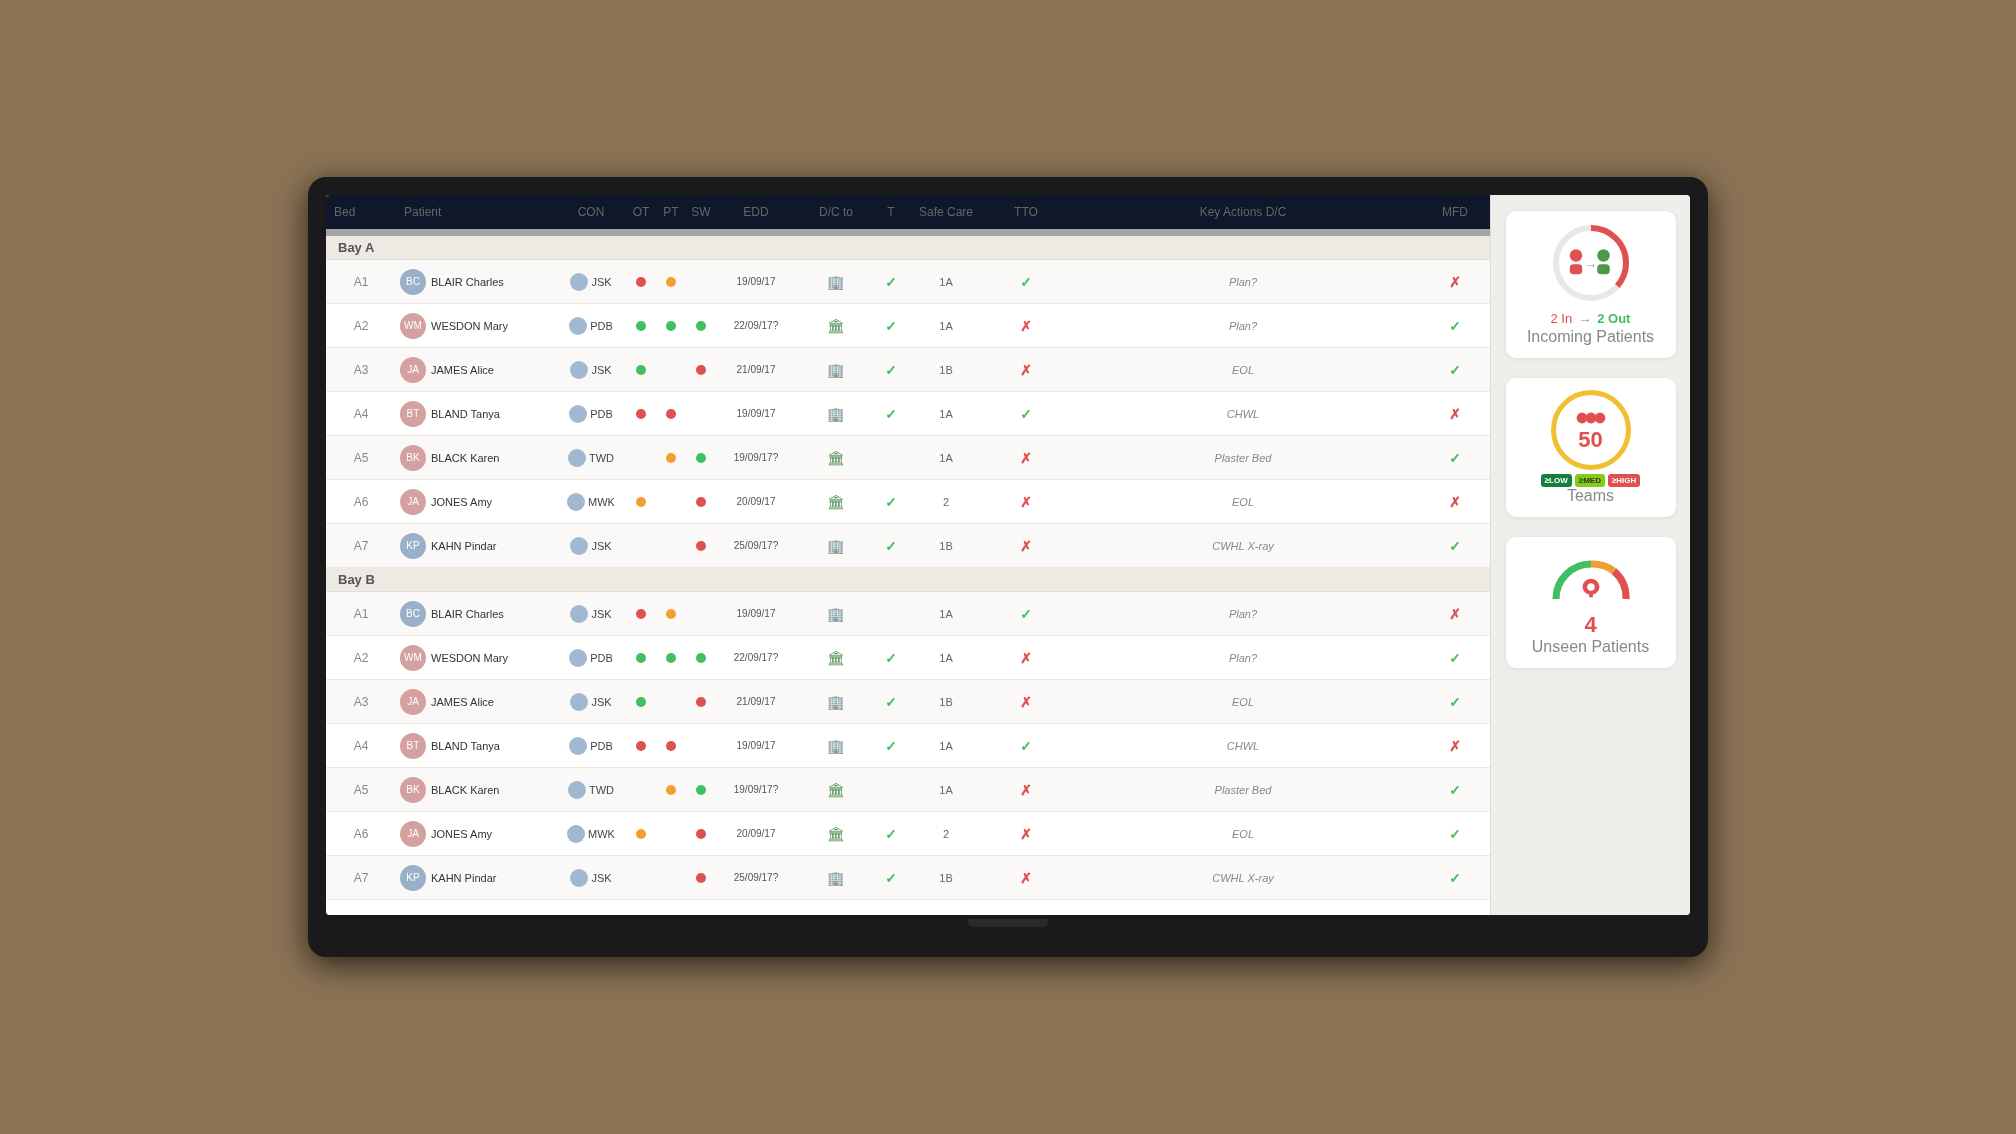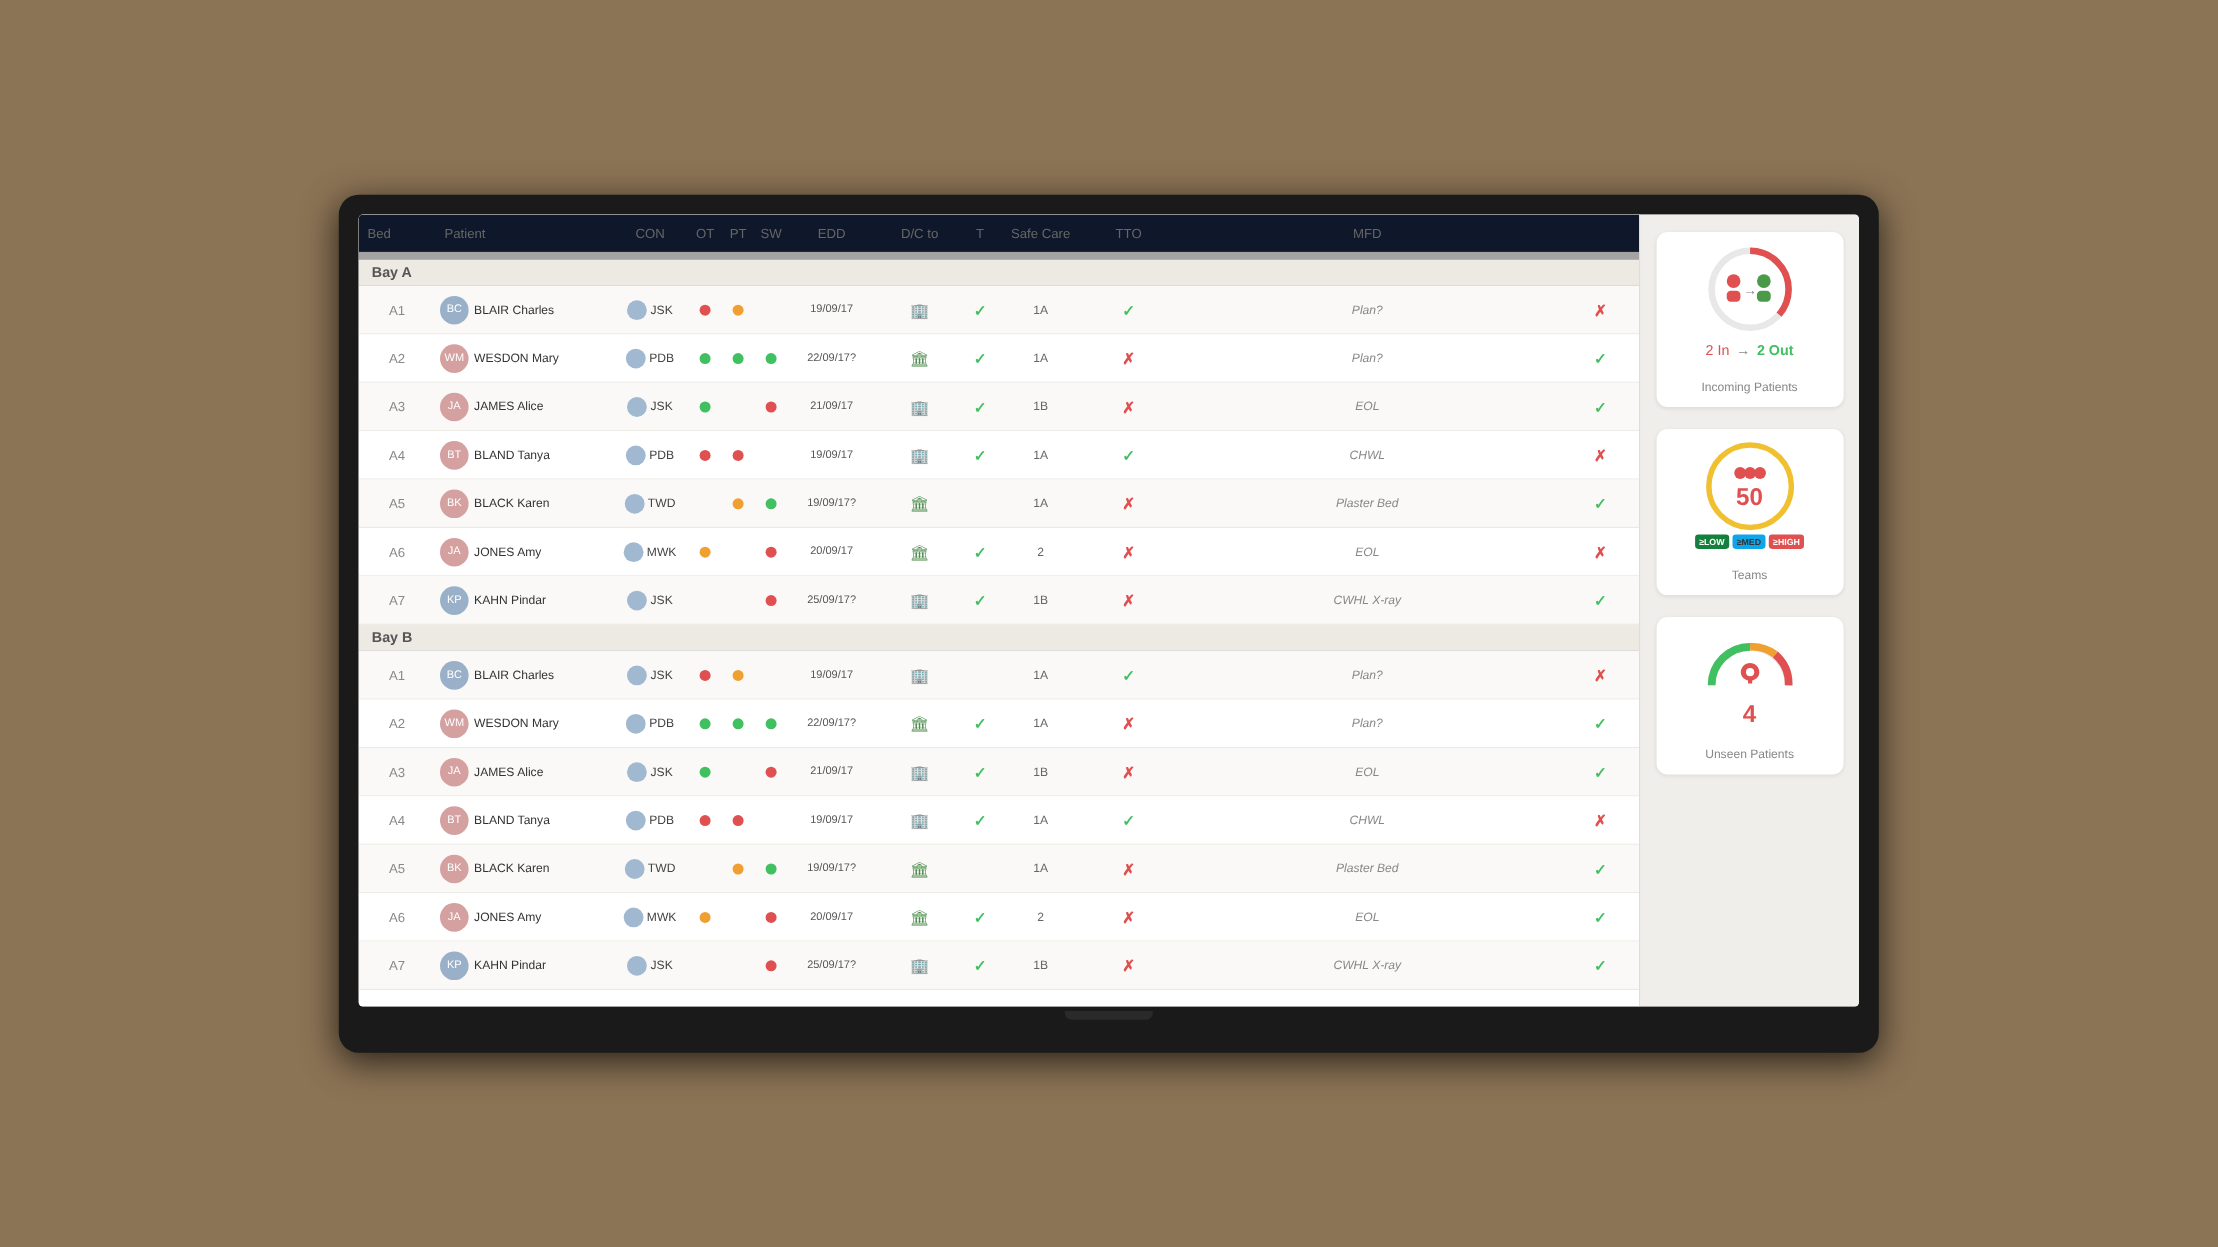--- a/index.html
+++ b/index.html
@@ -138,24 +138,24 @@
       background: #fff;
       border-radius: 10px;
       width: 170px;
       display: flex;
       flex-direction: column;
       align-items: center;
       padding: 12px 8px;
       box-shadow: 0 1px 4px rgba(0,0,0,0.08);
     }
     .widget-title {
-      font-size: 11px;
+      font-size: 16px;
       color: #888;
       text-align: left;
-      margin-top: 18px;
+      margin-top: 0;
     }
     .stat-row {
       display: flex;
       align-items: center;
       gap: 6px;
       font-size: 13px;
       color: #444;
       margin-bottom: 2px;
     }
     .stat-in { color: #e05050; font-weight: normal; }
@@ -185,21 +185,21 @@
       margin-top: 4px;
     }
     .badge {
       font-size: 8px;
       padding: 2px 4px;
       border-radius: 3px;
       color: #fff;
       font-weight: bold;
     }
     .badge-low { background: #15803d; }
-    .badge-med { background: #0ea5e9; color: #333; }
+    .badge-med { background: #84cc16; color: #333; }
     .badge-high { background: #e05050; }
     .unseen-number {
       font-size: 22px;
       font-weight: bold;
       color: #e05050;
       margin-top: 4px;
     }
     .tv-stand {
       display: flex;
       justify-content: center;
@@ -225,20 +225,21 @@
         <div class="col-header left">Patient</div>
         <div class="col-header">CON</div>
         <div class="col-header">OT</div>
         <div class="col-header">PT</div>
         <div class="col-header">SW</div>
         <div class="col-header">EDD</div>
         <div class="col-header">D/C to</div>
         <div class="col-header">T</div>
         <div class="col-header">Safe Care</div>
         <div class="col-header">TTO</div>
+        <div class="col-header">Key Actions D/C</div>
         <div class="col-header">MFD</div>
       </div>
 
       <div id="table-body">
           <div class="bay-header">Bay A</div>
           <div class="patient-row">
       <div class="cell bed">A1</div>
       <div class="cell left">
         <div class="patient-info">
           <div class="avatar" style="background:#9ab0c8;">BC</div>

